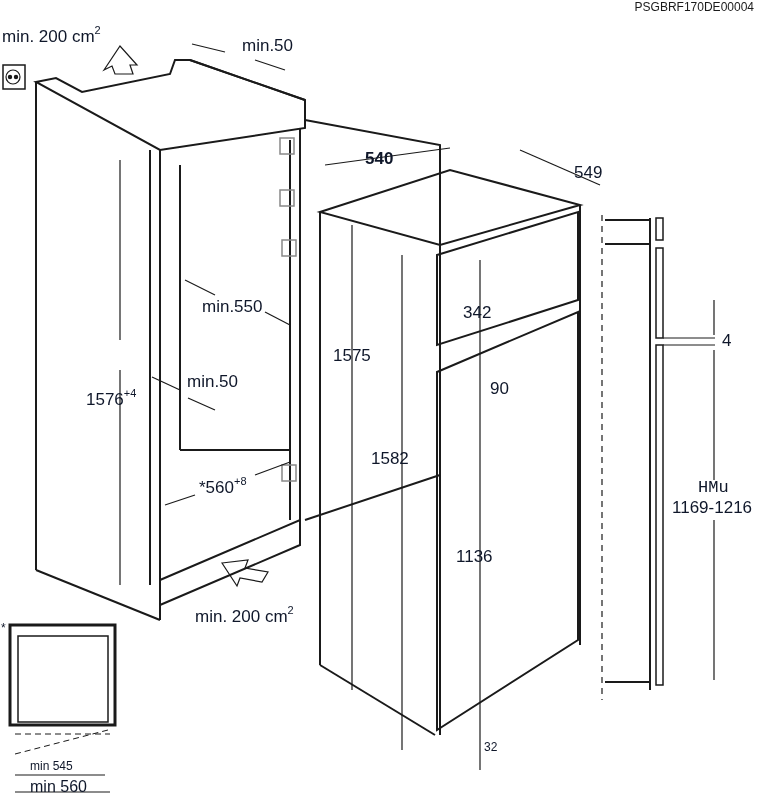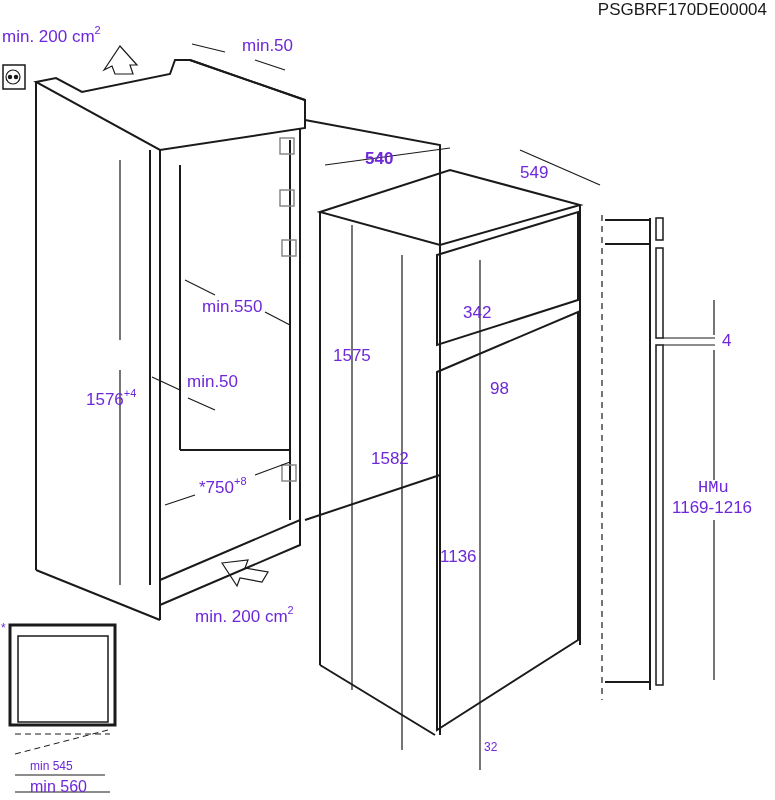--- a/index.html
+++ b/index.html
@@ -1,20 +1,20 @@
 <!DOCTYPE html>
 <html><head>
 <meta charset="utf-8">
 <style>
   html, body { margin:0; padding:0; background:#ffffff; }
   body { width:775px; height:800px; position:relative; overflow:hidden; font-family:"Liberation Sans", sans-serif; color:#1a1a1a; }
   svg { position:absolute; left:0; top:0; }
-  .lbl { position:absolute; font-size:17px; line-height:1; white-space:nowrap; color:#6d28d9; }
+  .lbl { position:absolute; font-size:17px; line-height:1; white-space:nowrap; color:#0f172a; }
   .lbl sup { font-size:11px; position:relative; top:-1px; }
-  .code { position:absolute; font-size:17px; right:8px; top:0px; }
+  .code { position:absolute; font-size:12px; right:21px; top:0px; }
 </style>
 </head>
 <body>
 
 <svg width="775" height="800" viewBox="0 0 775 800" fill="none" stroke="#1a1a1a" stroke-width="2">
 
   <g>
     <rect x="3" y="65" width="22" height="24" stroke-width="1.5"></rect>
     <circle cx="13" cy="77" r="7" stroke-width="1.2"></circle>
     <circle cx="10" cy="77" r="1.2" fill="#1a1a1a"></circle>
@@ -99,28 +99,28 @@
   </g>
 </svg>
 
 <div class="code">PSGBRF170DE00004</div>
 
 <div class="lbl" style="left:2px;top:26px;"><span>min. 200 cm</span><sup>2</sup></div>
 <div class="lbl" style="left:242px;top:37px;">min.50</div>
 <div class="lbl" style="left:86px;top:342px;margin-top:47px;"><span>1576</span><sup>+4</sup></div>
 <div class="lbl" style="left:202px;top:298px;text-align:right;">min.550</div>
 <div class="lbl" style="left:187px;top:373px;">min.50</div>
-<div class="lbl" style="left:199px;top:477px;"><span>*750</span><sup>+8</sup></div>
+<div class="lbl" style="left:199px;top:477px;"><span>*560</span><sup>+8</sup></div>
 <div class="lbl" style="left:195px;top:606px;"><span>min. 200 cm</span><sup>2</sup></div>
 <div class="lbl" style="left:365px;top:150px;font-weight:bold;">540</div>
-<div class="lbl" style="left:520px;top:164px;">549</div>
+<div class="lbl" style="left:574px;top:164px;">549</div>
 <div class="lbl" style="left:333px;top:347px;text-align:center;">1575</div>
 <div class="lbl" style="left:371px;top:450px;">1582</div>
 <div class="lbl" style="left:463px;top:304px;">342</div>
-<div class="lbl" style="left:490px;top:380px;">98</div>
-<div class="lbl" style="left:440px;top:548px;">1136</div>
+<div class="lbl" style="left:490px;top:380px;">90</div>
+<div class="lbl" style="left:456px;top:548px;">1136</div>
 <div class="lbl" style="left:484px;top:741px;font-size:12px;">32</div>
 <div class="lbl" style="left:722px;top:332px;">4</div>
 <div class="lbl" style="left:698px;top:479px;font-family:Liberation Mono, monospace;">HMu</div>
 <div class="lbl" style="left:672px;top:499px;">1169-1216</div>
 <div class="lbl" style="left:1px;top:622px;font-size:12px;">*</div>
 <div class="lbl" style="left:30px;top:760px;font-size:12px;">min 545</div>
 <div class="lbl" style="left:30px;top:779px;font-size:16px;">min 560</div>
 
 </body></html>

